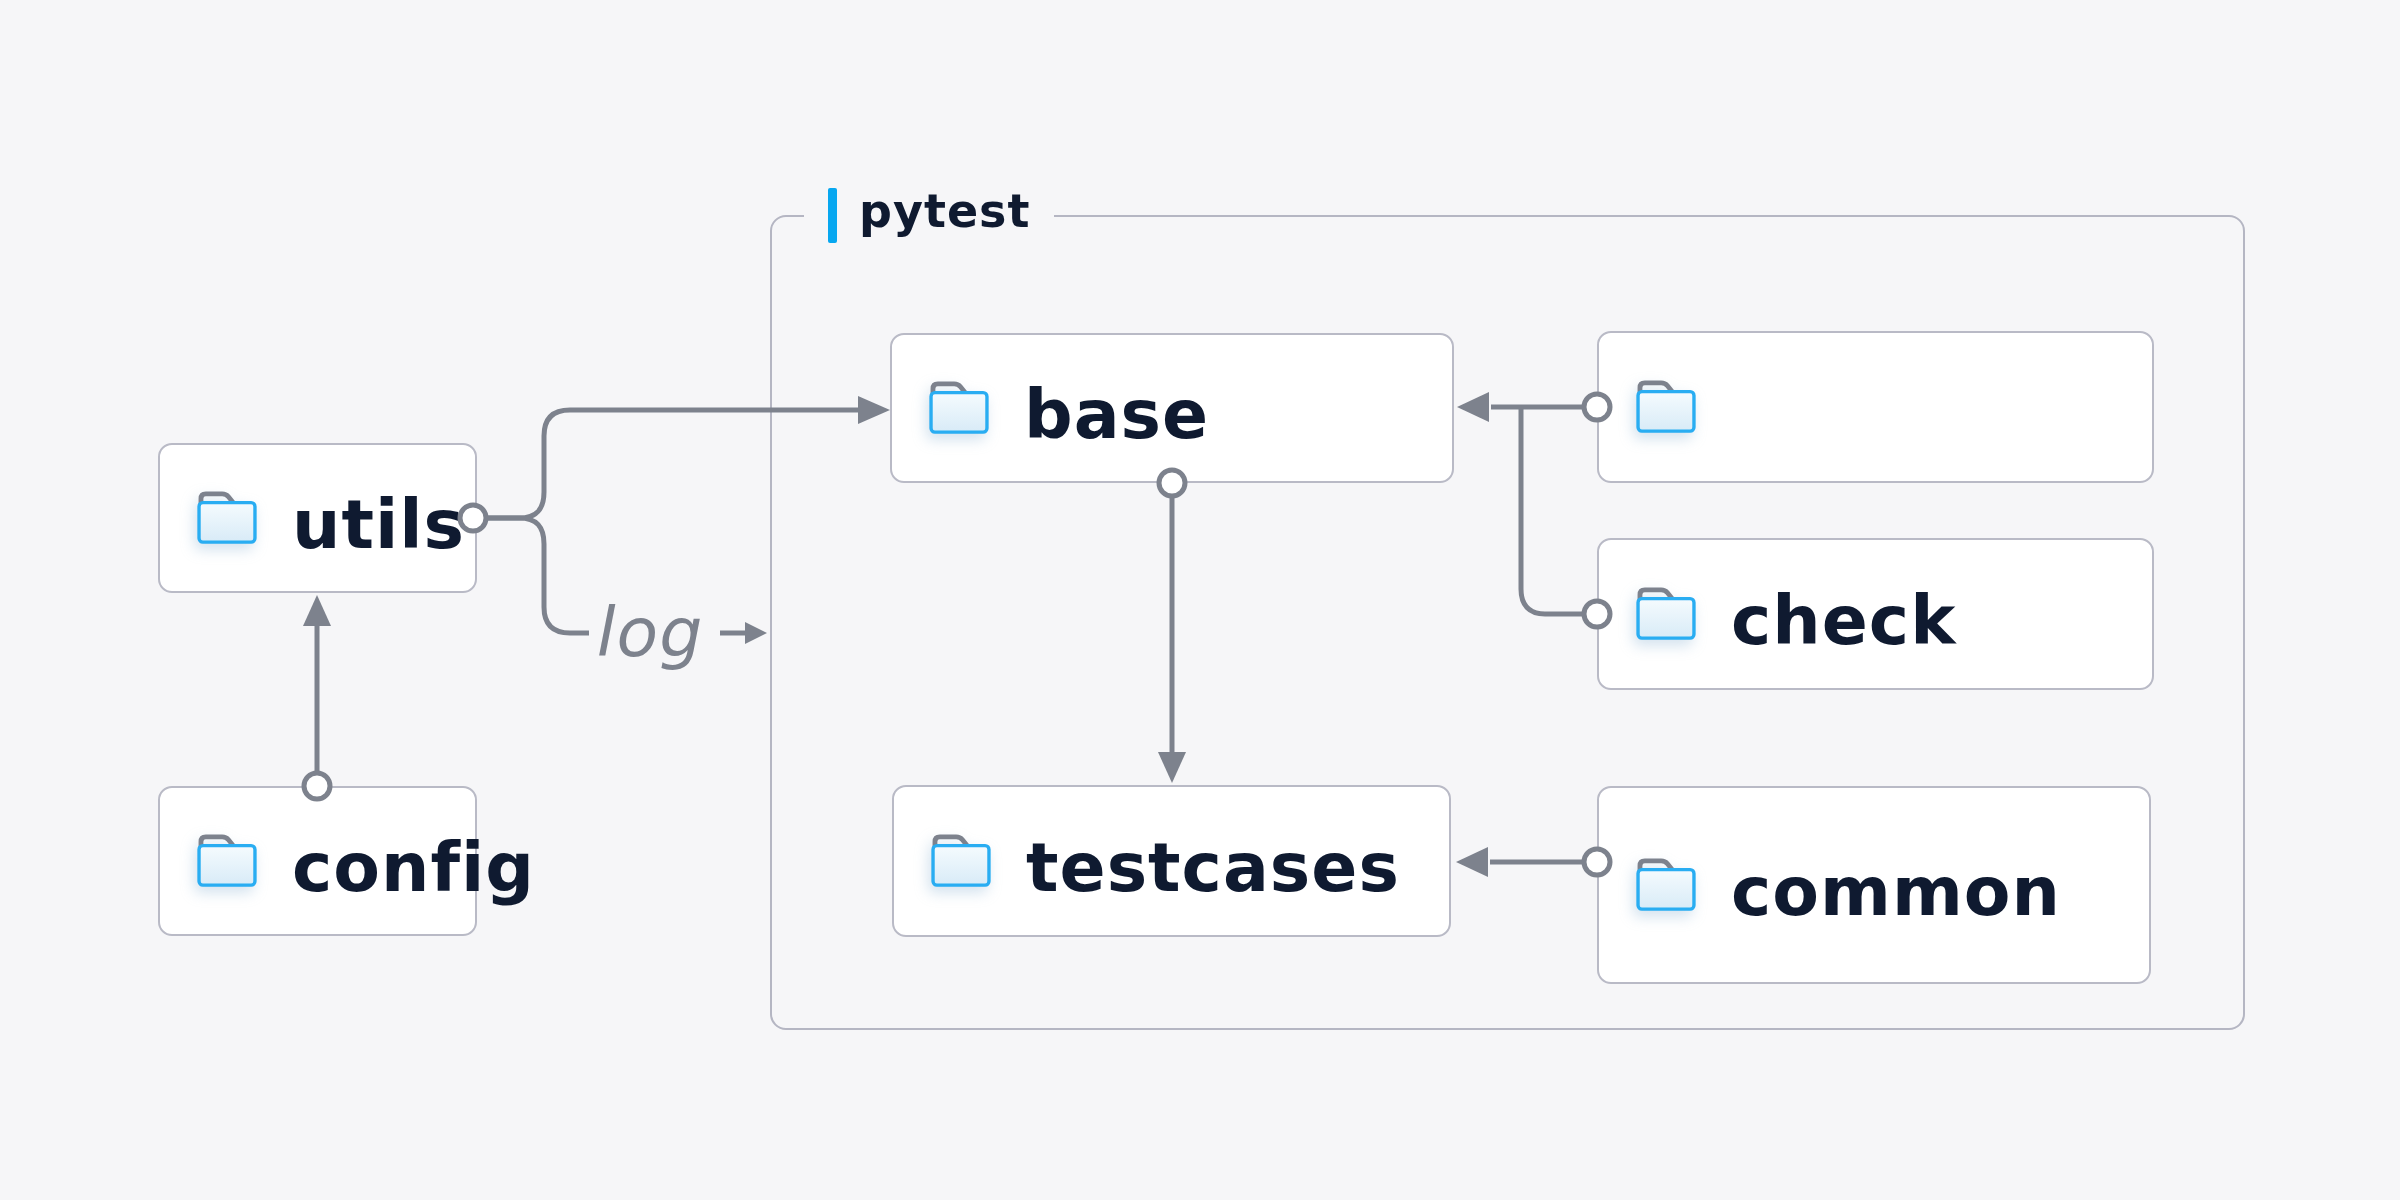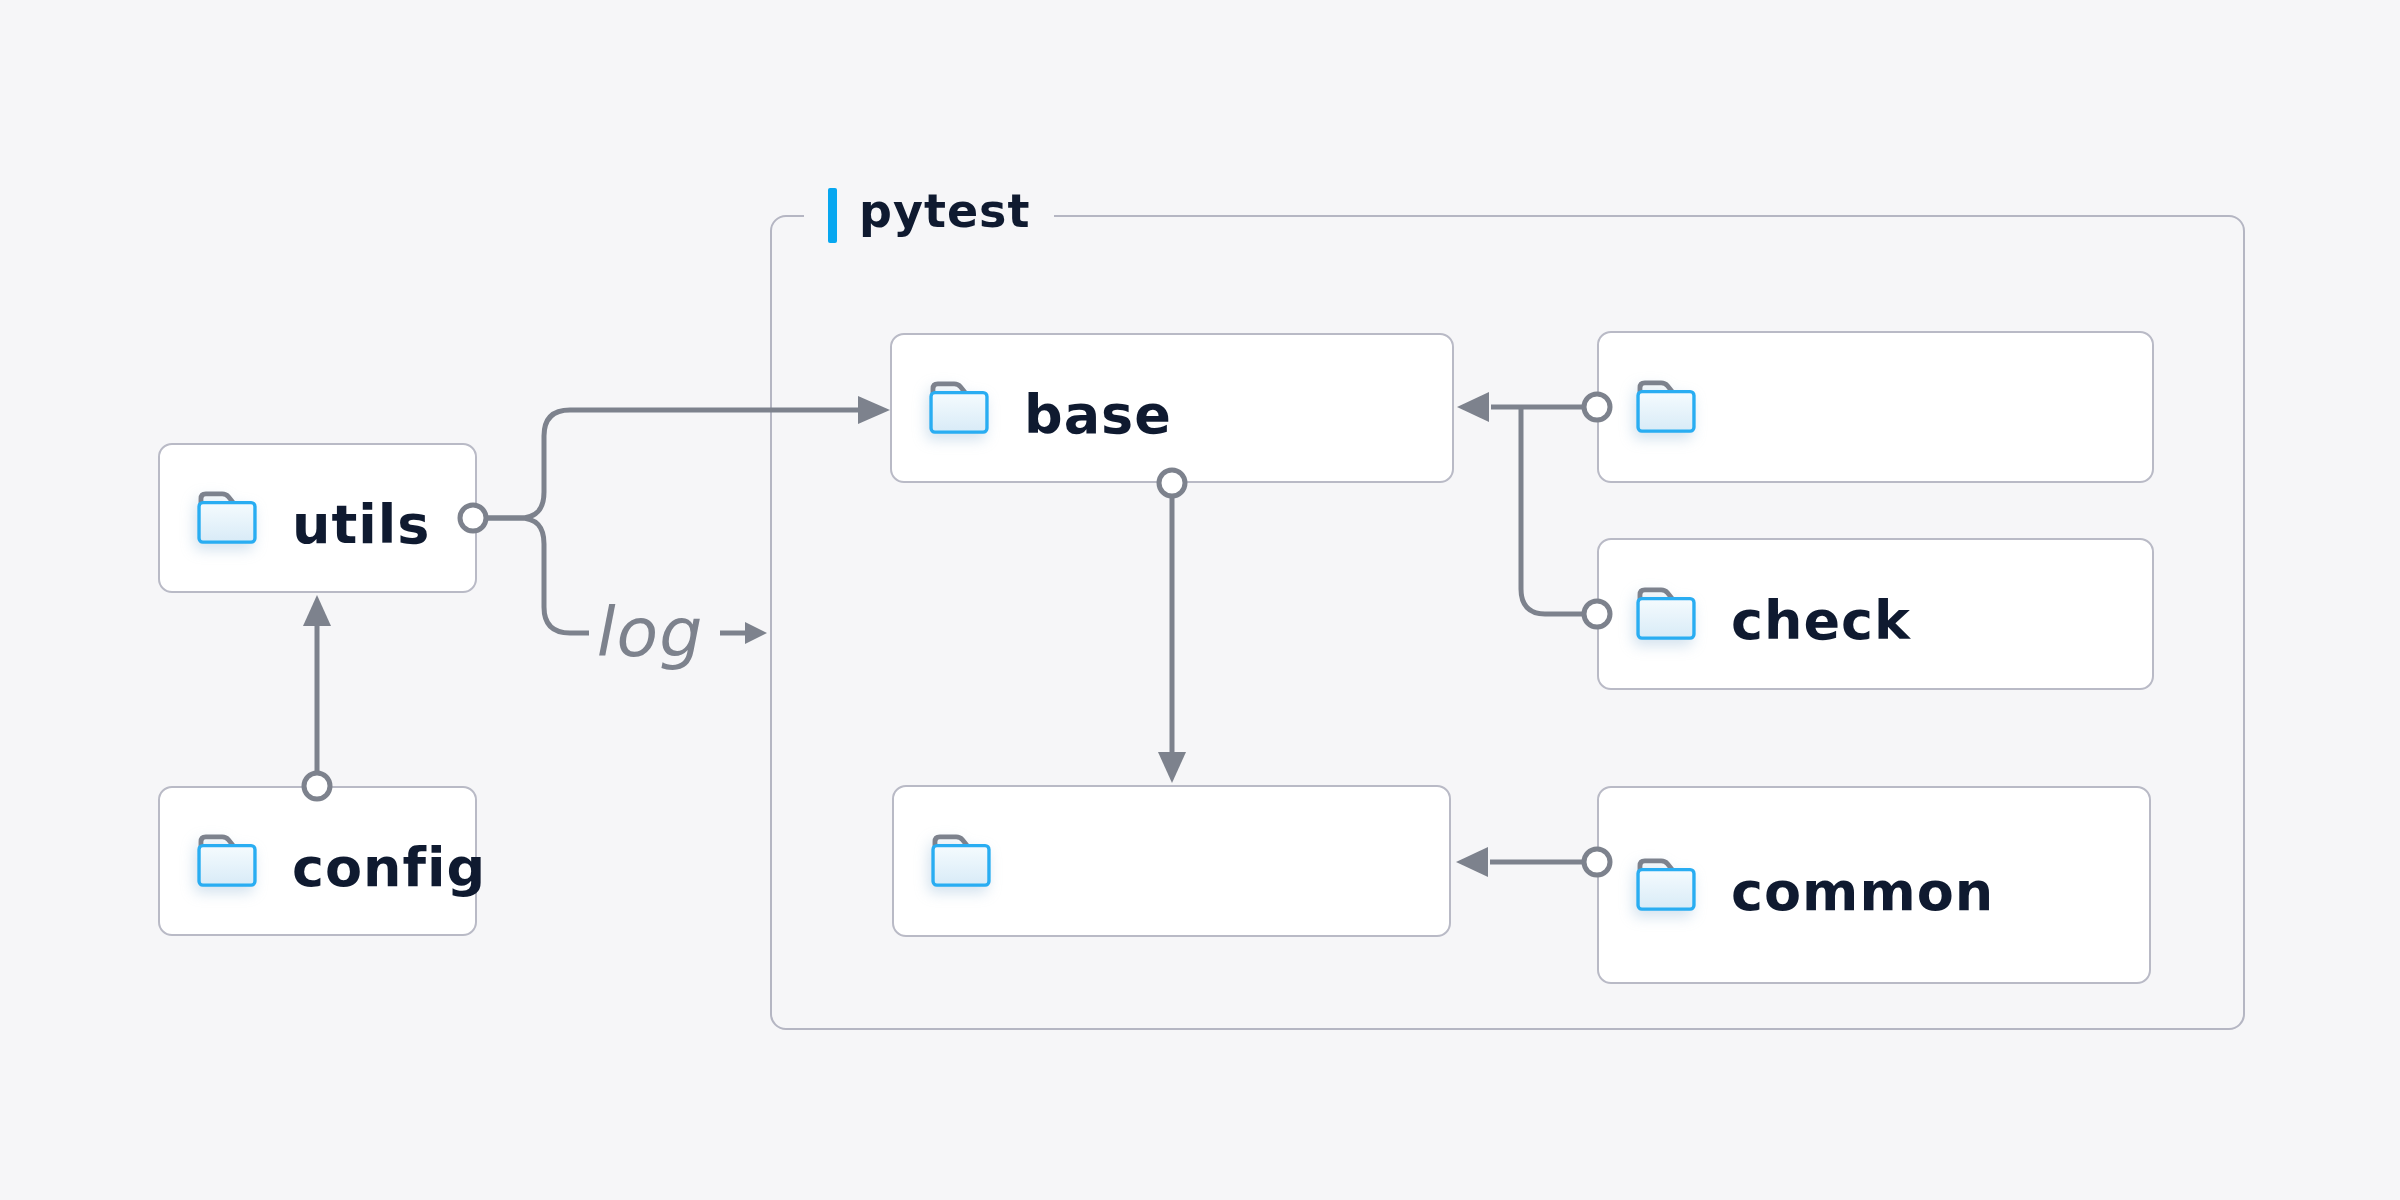--- a/index.html
+++ b/index.html
@@ -18,21 +18,21 @@
            border:2px solid var(--group-border); border-radius:16px; z-index:1; }
   .group-label { position:absolute; left:804px; top:188px; height:58px; z-index:3;
                  display:flex; align-items:flex-start; gap:22px; padding:0 24px;
                  background:var(--bg); }
   .accent-bar { width:9px; height:55px; background:var(--accent); border-radius:2px; flex-shrink:0; }
   .group-label-text { font-size:46px; font-weight:600; color:var(--text); letter-spacing:1px; line-height:1; padding-bottom:4px; }
 
   
   .node { position:absolute; background:var(--box-fill); border:2px solid var(--box-border);
           border-radius:14px; display:flex; align-items:center; padding-left:36px; gap:34px; z-index:2; }
-  .node-label { font-size:54px; font-weight:600; color:var(--text); letter-spacing:1px; line-height:1; padding-bottom:6px;margin-top:20px; }
+  .node-label { font-size:68px; font-weight:600; color:var(--text); letter-spacing:1px; line-height:1; padding-bottom:6px;margin-top:20px; }
   .folder { flex-shrink:0; filter:drop-shadow(-3px 6px 7px rgba(110,160,200,0.30)); }
 
   .node-utils     { left:158px;  top:443px; width:319px; height:150px; }
   .node-config    { left:158px;  top:786px; width:319px; height:150px; }
   .node-base      { left:890px;  top:333px; width:564px; height:150px; }
   .node-pymilvus  { left:1597px; top:331px; width:557px; height:152px; }
   .node-check     { left:1597px; top:538px; width:557px; height:152px; }
   .node-testcases { left:892px;  top:785px; width:559px; height:152px; }
   .node-common    { left:1597px; top:786px; width:554px; height:198px; }
 
@@ -91,20 +91,21 @@
   <div class="node node-check">
     <svg class="folder" width="62" height="54" viewBox="0 0 64 56">
         <use href="#folder-sym"></use>
       </svg>
     <span class="node-label">check</span>
   </div>
   <div class="node node-testcases">
     <svg class="folder" width="62" height="54" viewBox="0 0 64 56">
         <use href="#folder-sym"></use>
       </svg>
+    <span class="node-label">testcases</span>
   </div>
   <div class="node node-common">
     <svg class="folder" width="62" height="54" viewBox="0 0 64 56">
         <use href="#folder-sym"></use>
       </svg>
     <span class="node-label">common</span>
   </div>
 
   <div class="edge-label">log</div>
 

